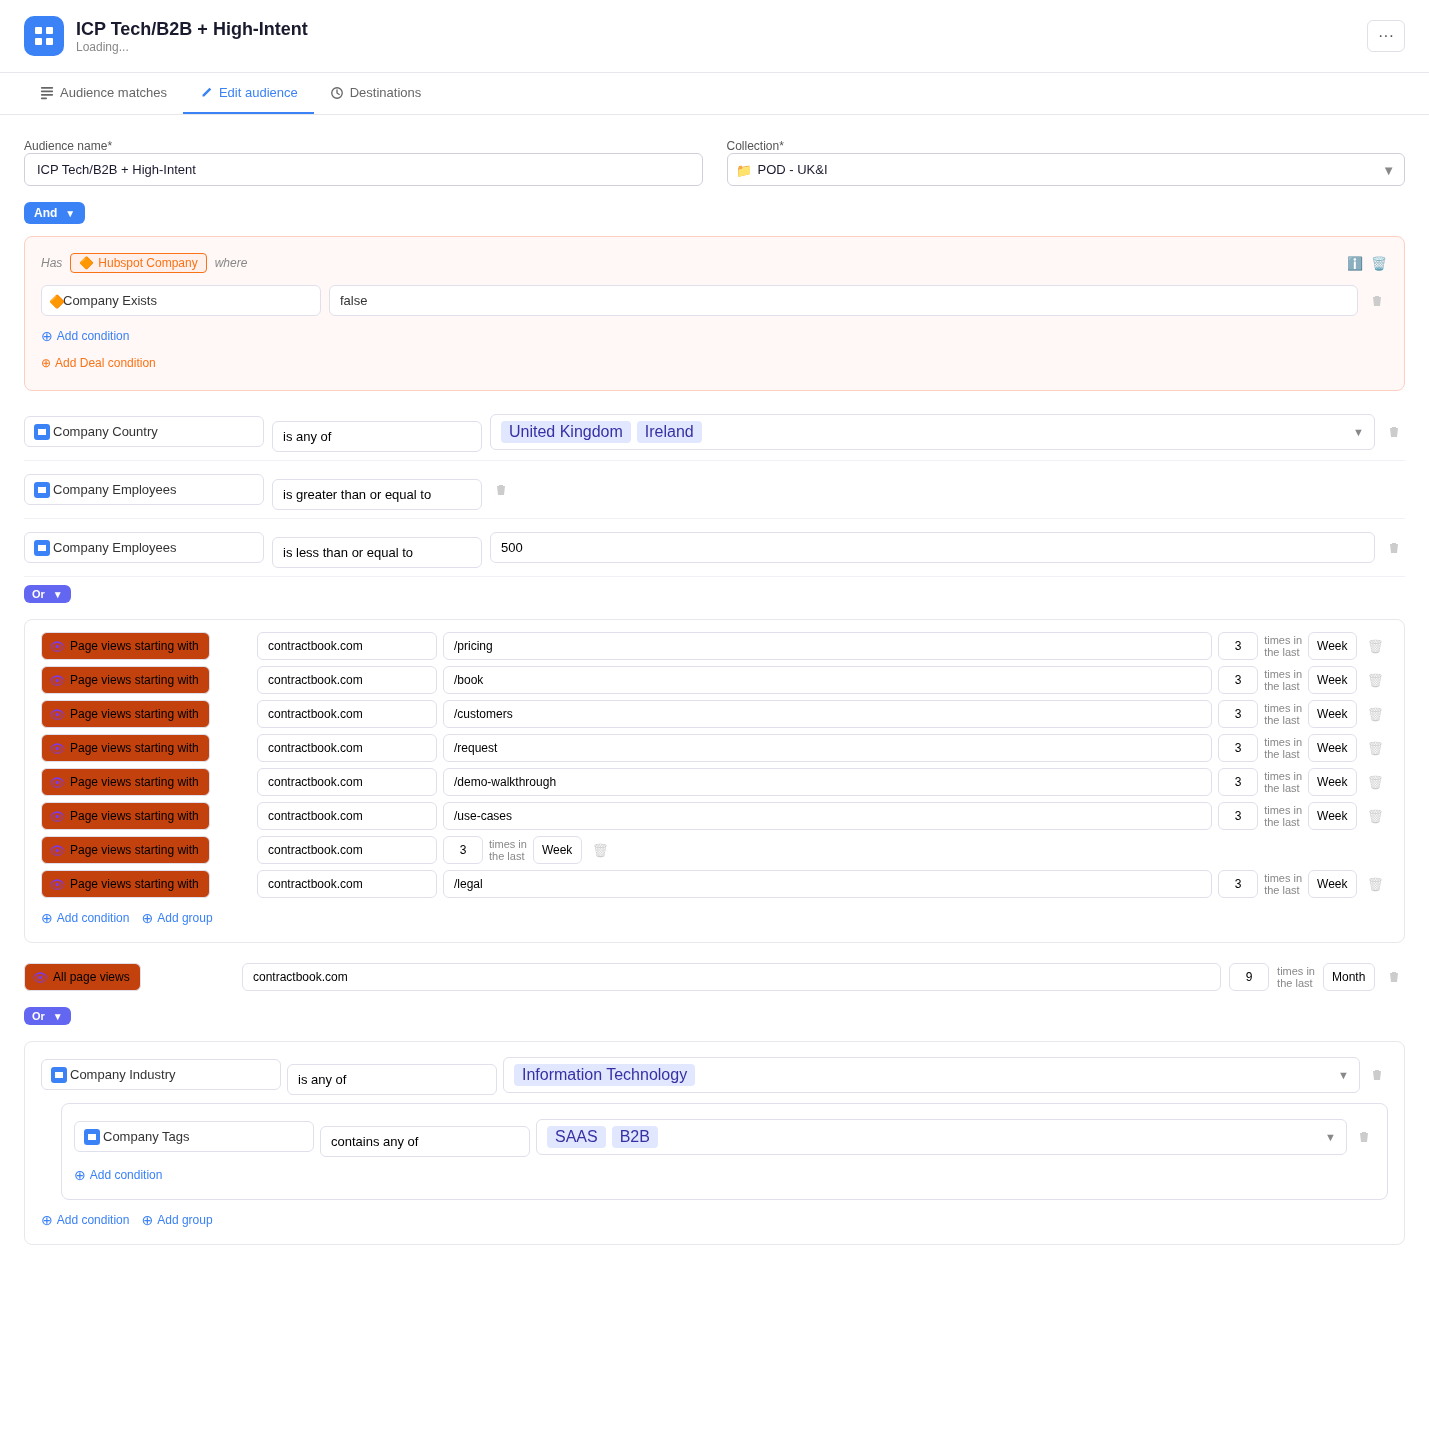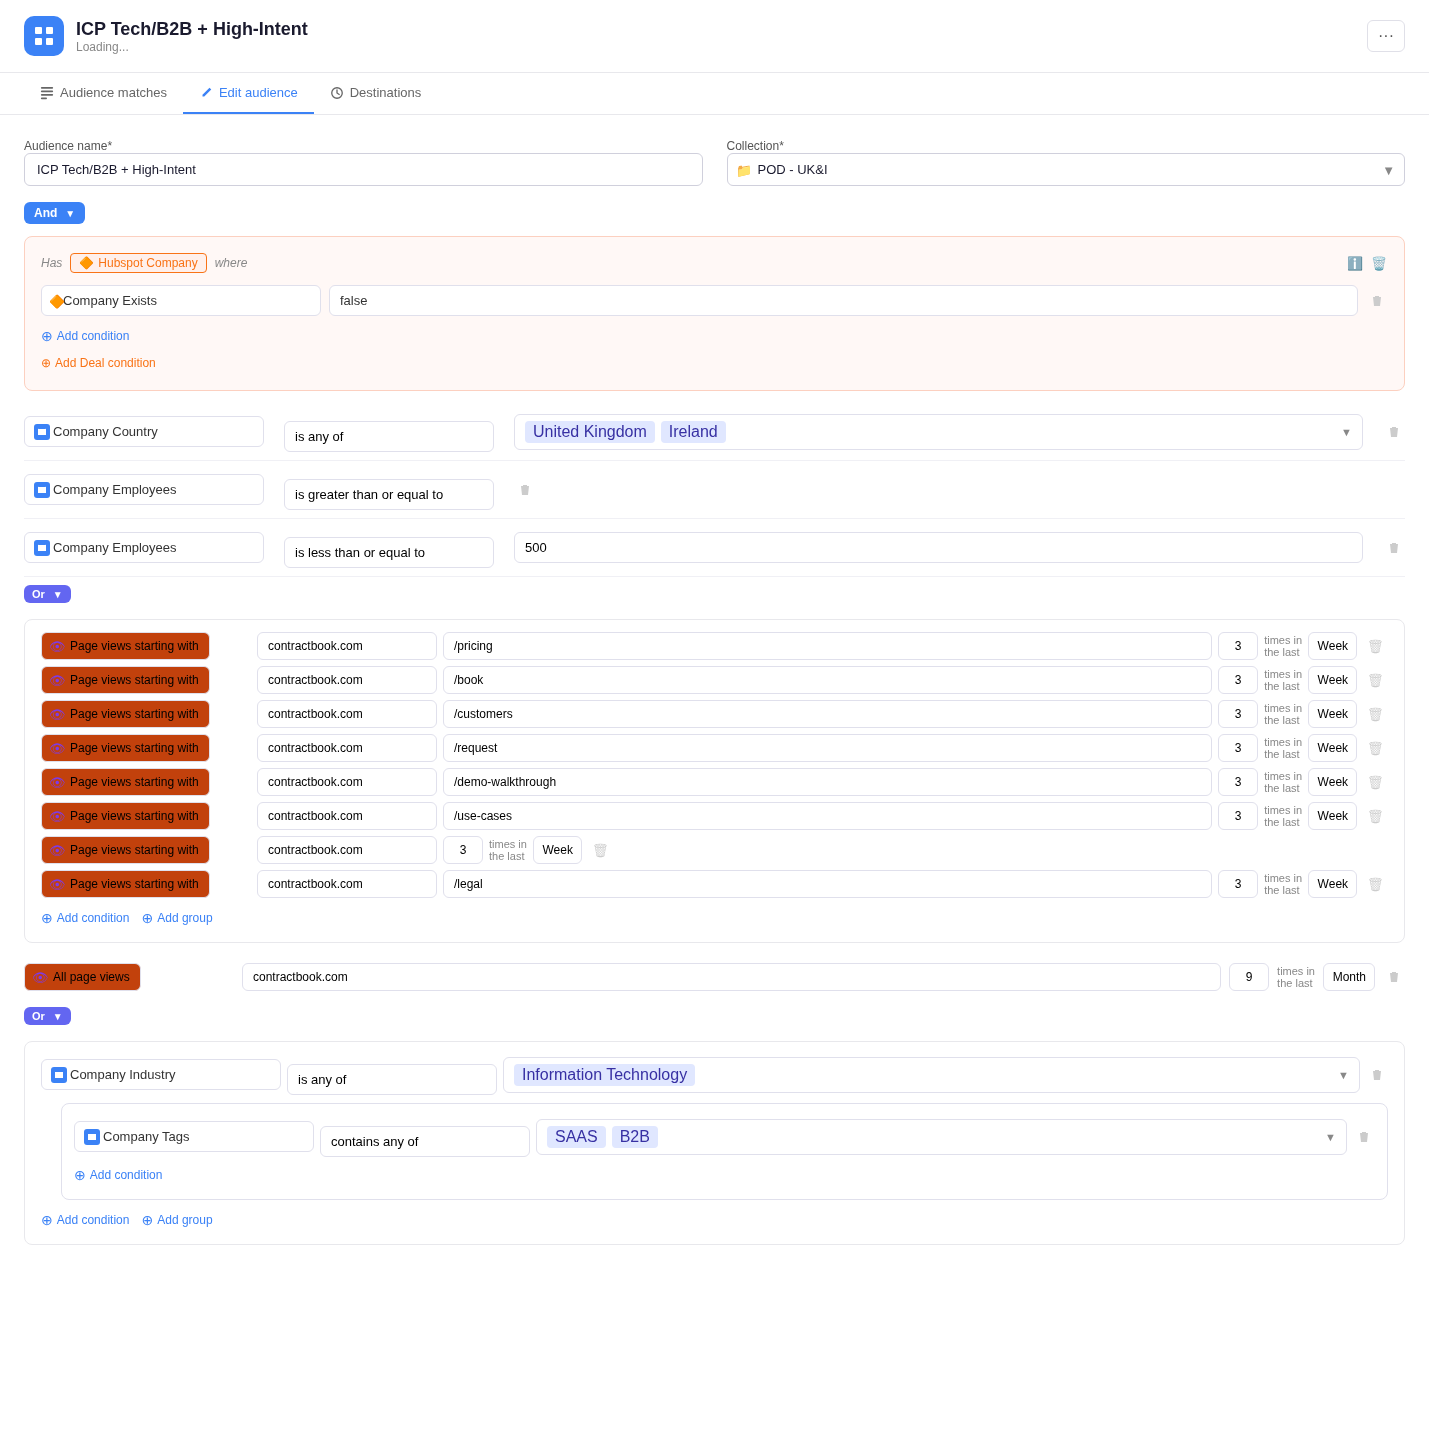--- a/index.html
+++ b/index.html
@@ -53,40 +53,40 @@
     .condition-select.field-select { min-width: 200px; flex: 1; }
     .condition-select.val-select { flex: 2; }
     .delete-btn { background: none; border: none; cursor: pointer; color: #ccc; padding: 4px; border-radius: 4px; display: flex; align-items: center; }
 
     .add-condition-btn { display: inline-flex; align-items: center; gap: 4px; color: #3b82f6; font-size: 12px; cursor: pointer; background: none; border: none; padding: 4px 0; }
     .add-condition-btn .plus { color: #3b82f6; font-size: 14px; }
 
     .add-deal-btn { display: inline-flex; align-items: center; gap: 4px; color: #f97316; font-size: 12px; cursor: pointer; background: none; border: none; padding: 4px 0; margin-top: 4px; }
 
     
-    .outer-condition-row { display: flex; align-items: center; gap: 20px; padding: 8px 0; border-bottom: 1px solid #f0f0f5; }
+    .outer-condition-row { display: flex; align-items: center; gap: 8px; padding: 8px 0; border-bottom: 1px solid #f0f0f5; }
     .outer-condition-row:last-child { border-bottom: none; }
     .field-wrapper { position: relative; flex: 0 0 240px; }
     .field-icon { position: absolute; left: 10px; top: 50%; transform: translateY(-50%); width: 16px; height: 16px; background: #3b82f6; border-radius: 3px; display: flex; align-items: center; justify-content: center; }
     .op-select-outer { border: 1px solid #e0e0ec; border-radius: 6px; padding: 7px 10px; font-size: 13px; background: white; flex: 0 0 210px; appearance: none; cursor: pointer; margin-top: 10px; }
     .val-input { border: 1px solid #e0e0ec; border-radius: 6px; padding: 7px 10px; font-size: 13px; flex: 1; }
     .val-select-tags { border: 1px solid #e0e0ec; border-radius: 6px; padding: 5px 10px; font-size: 13px; background: white; flex: 1; display: flex; align-items: center; gap: 6px; flex-wrap: wrap; min-height: 36px; }
     .tag-chip { background: #e0e7ff; color: #3730a3; border-radius: 4px; padding: 2px 8px; font-size: 16px; font-weight: 500; }
 
     
     .or-group-container { border: 1px solid #e8e8ec; border-radius: 8px; padding: 12px 16px; margin: 8px 0 12px; }
     .or-inner-row { display: flex; align-items: center; gap: 6px; margin-bottom: 6px; }
     .page-view-field { border: 1px solid #e0e0ec; border-radius: 6px; padding: 6px 10px 6px 28px; font-size: 12px; background: #c2410c; flex: 0 0 190px; appearance: none; cursor: pointer; }
     .page-view-wrapper { position: relative; flex: 0 0 210px; }
     .eye-icon { position: absolute; left: 8px; top: 50%; transform: translateY(-50%); color: #7c3aed; font-size: 13px; }
     .domain-select { border: 1px solid #e0e0ec; border-radius: 6px; padding: 6px 10px; font-size: 12px; background: white; flex: 0 0 180px; appearance: none; cursor: pointer; }
     .path-input { border: 1px solid #e0e0ec; border-radius: 6px; padding: 6px 10px; font-size: 12px; flex: 1; }
     .times-input { border: 1px solid #e0e0ec; border-radius: 6px; padding: 6px 8px; font-size: 12px; width: 40px; text-align: center; }
     .times-label { font-size: 11px; color: #888; white-space: nowrap; }
-    .period-select { border: 1px solid #e0e0ec; border-radius: 6px; padding: 6px 8px; font-size: 12px; background: white; appearance: none; cursor: pointer; text-align: right; }
+    .period-select { border: 1px solid #e0e0ec; border-radius: 6px; padding: 6px 8px; font-size: 12px; background: white; appearance: none; cursor: pointer; }
 
     .add-group-row { display: flex; gap: 12px; margin-top: 8px; }
 
     
     .all-pageviews-row { display: flex; align-items: center; gap: 8px; padding: 8px 0; }
 
     
     .bottom-or-group { border: 1px solid #e8e8ec; border-radius: 8px; padding: 12px 16px; margin: 8px 0 12px; }
 
     .info-icon { color: #f97316; cursor: pointer; }

